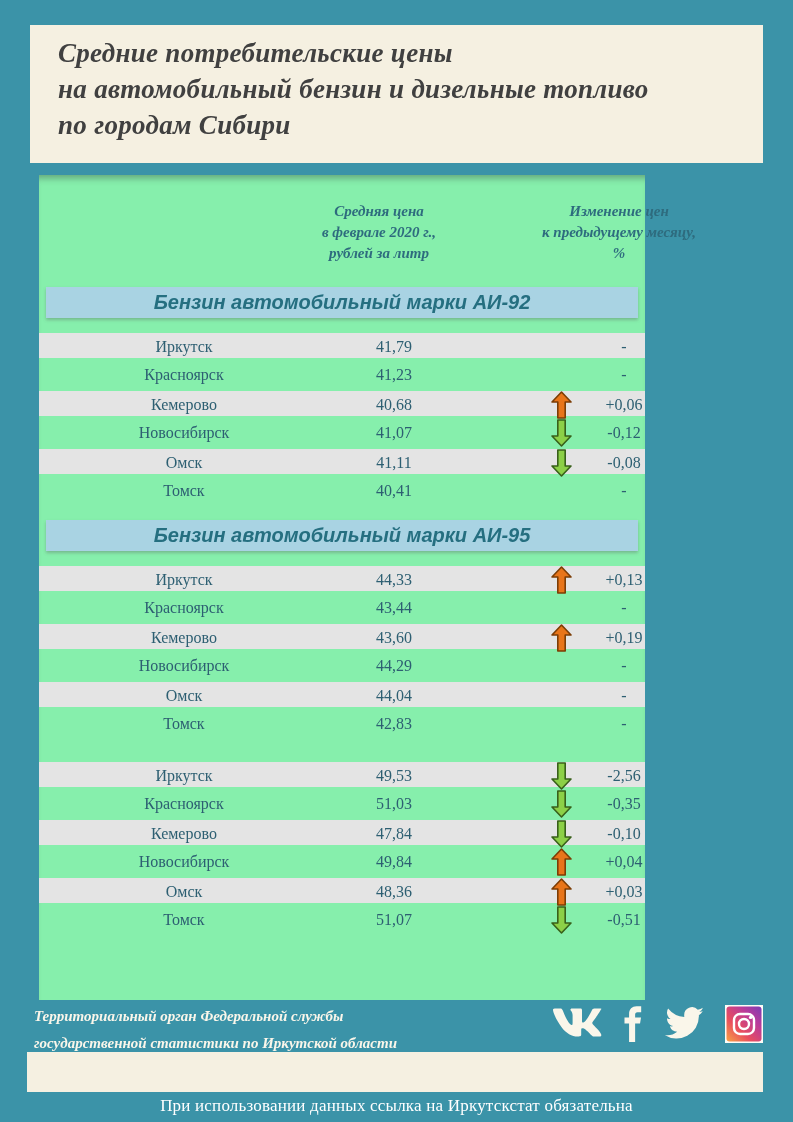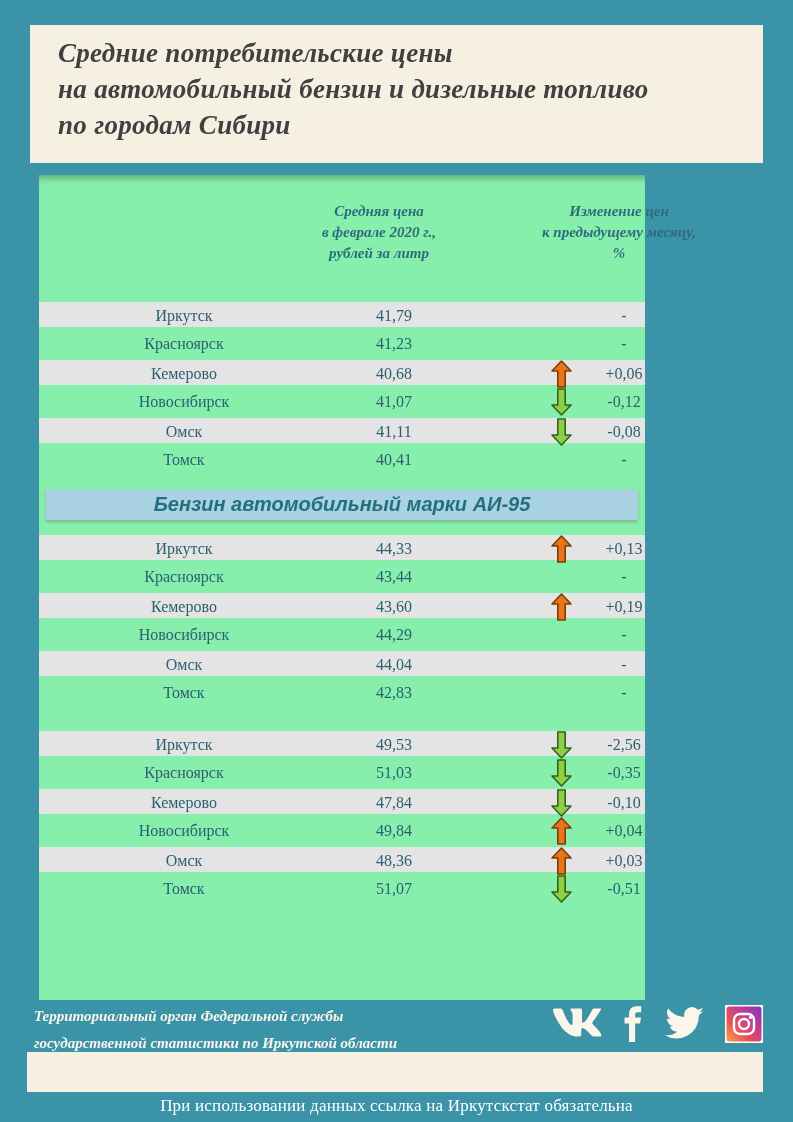--- a/index.html
+++ b/index.html
@@ -85,20 +85,23 @@
   <div class="col-headers">
     <div class="col-header price">Средняя цена
 в феврале 2020 г.,
 рублей за литр</div>
     <div class="col-header change">Изменение цен
 к предыдущему месяцу,
 %</div>
   </div>
   <div>
   <div class="section">
+    <div class="band">
+      <span>Бензин автомобильный марки АИ-92</span>
+    </div>
     <div class="rows">
   <div class="row odd">
     <span class="cell c-city">Иркутск</span>
     <span class="cell c-price">41,79</span>
     <span class="c-arrow">
       
       
     </span>
     <span class="cell c-change">-</span>
   </div>

